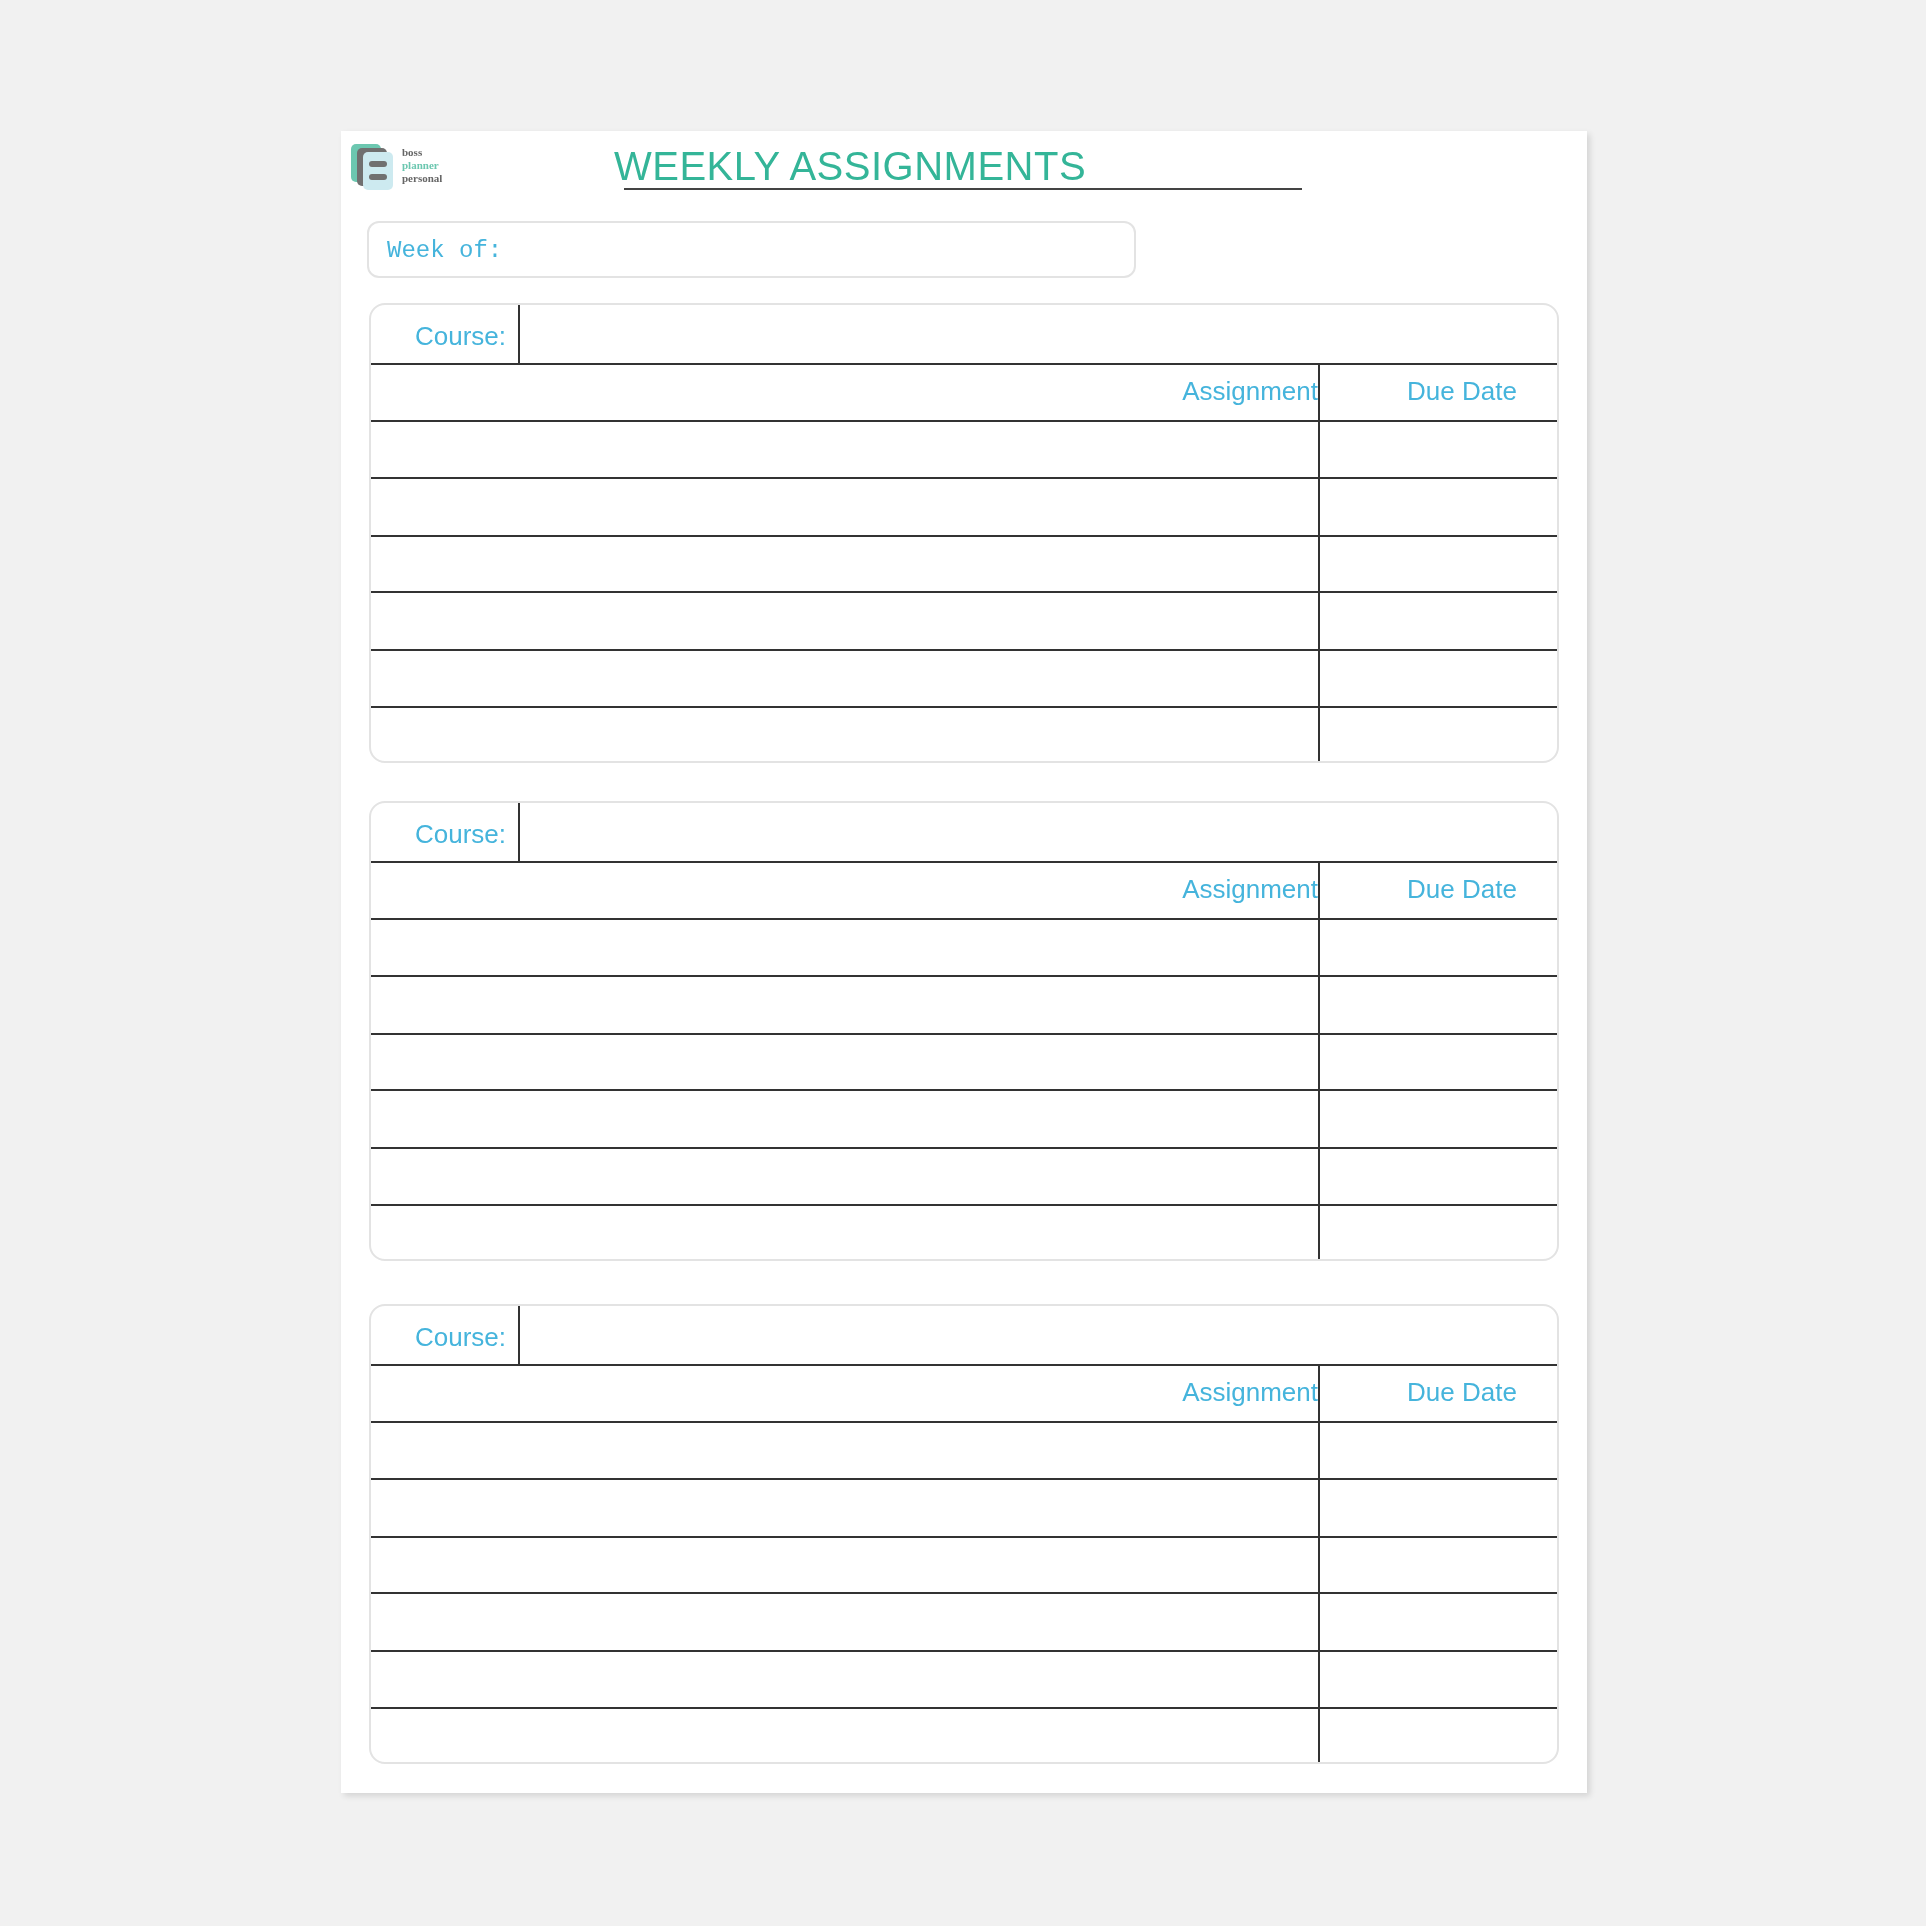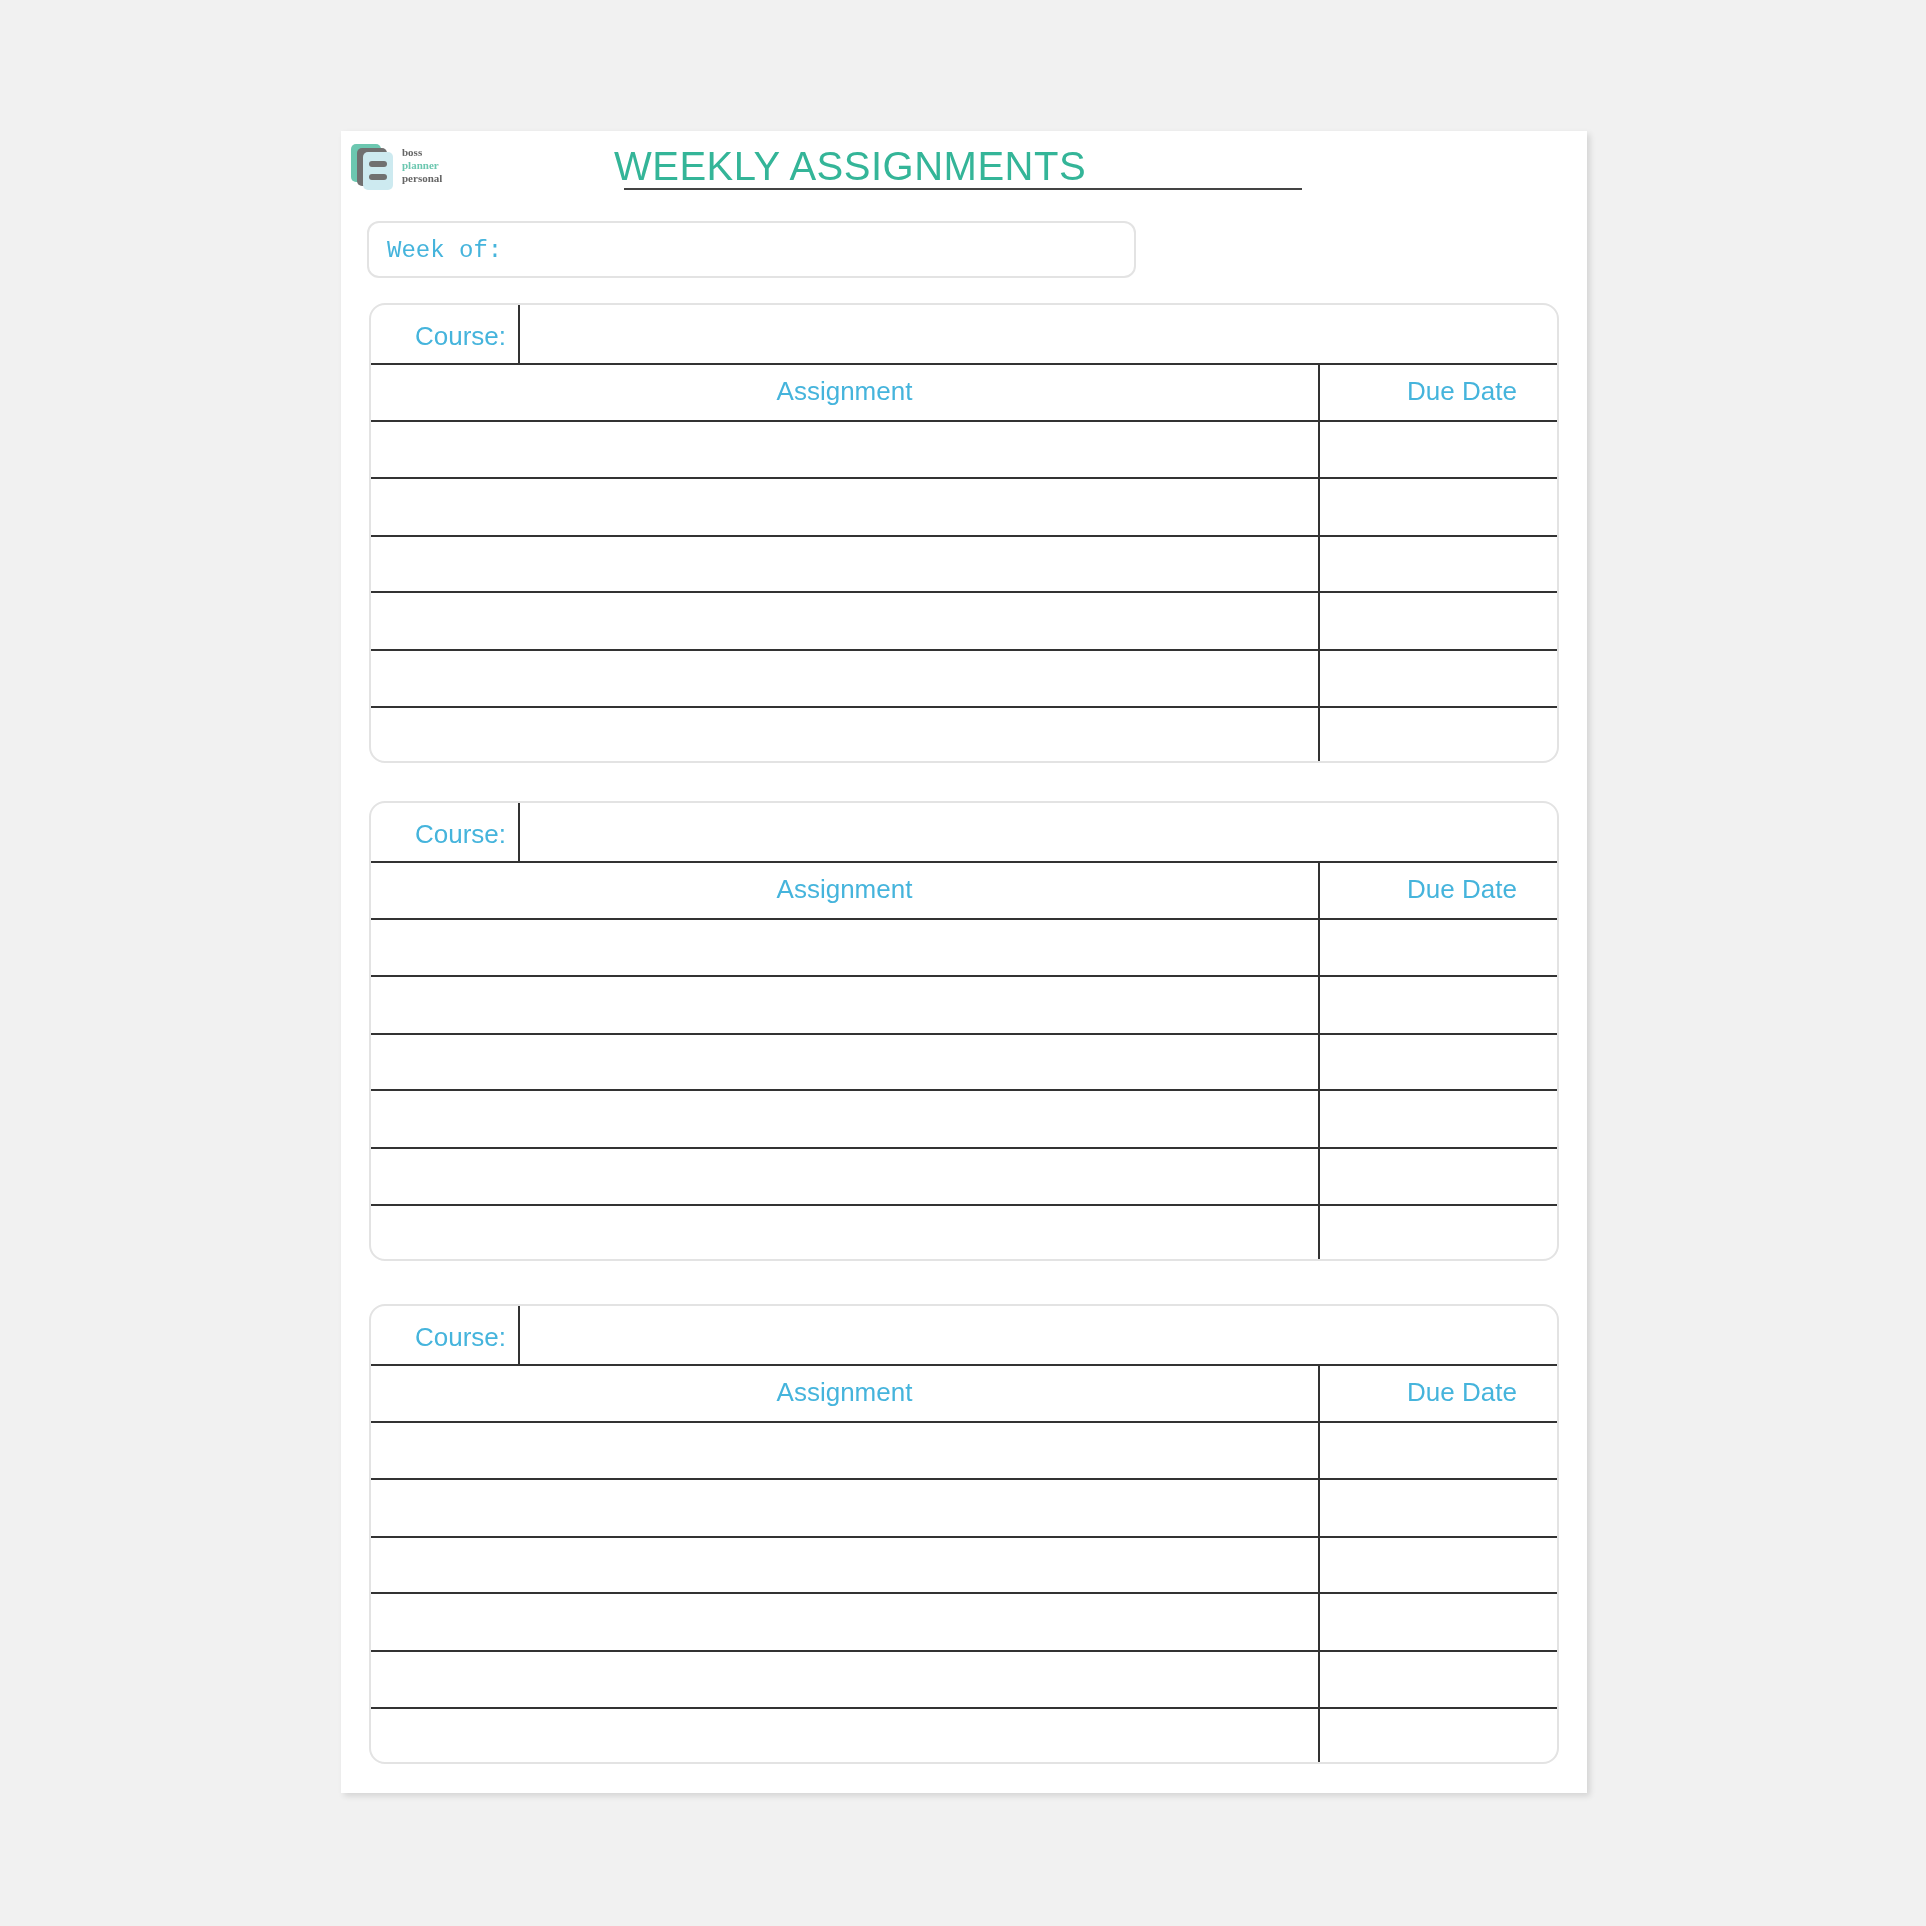--- a/index.html
+++ b/index.html
@@ -14,21 +14,21 @@
   .title { position:absolute; left:621px; top:141px; width:493px; text-align:left; font-family:Liberation Sans, sans-serif; font-size:40px; line-height:50px; color:#34b598; letter-spacing:0.5px; }
   .title-rule { position:absolute; left:624px; top:188px; width:678px; height:2px; background:#444; }
   .weekof { position:absolute; left:367px; top:221px; width:769px; height:57px; border:2px solid #e3e3e3; border-radius:12px; box-sizing:border-box; }
   .weekof-label { position:absolute; left:18px; top:14px; font-family:Liberation Mono, monospace; font-size:24px; color:#45b4dc; }
   .box { position:absolute; left:369px; width:1190px; height:460px; border:2px solid #e3e3e3; border-radius:16px; box-sizing:border-box; overflow:hidden; }
   .course-label { position:absolute; left:44px; top:16px; font-family:"Liberation Sans", sans-serif; font-size:26px; color:#45b4dc; }
   .course-div { position:absolute; left:147px; top:0; width:2px; height:60px; background:#333; }
   .hline { position:absolute; left:0; right:0; height:2px; background:#333; }
   .vcol { position:absolute; left:947px; top:60px; width:2px; bottom:0; background:#333; }
   .col-head { position:absolute; top:71px; font-family:"Liberation Sans", sans-serif; font-size:26px; color:#45b4dc; text-align:center; }
-  .col-assign { left:0; width:947px; }
+  .col-assign { left:0; width:947px;text-align:right; }
   .col-due { left:996px; width:190px; }
   .row { position:absolute; left:0; right:0; height:55px; }
   .row .c1 { position:absolute; left:0; width:947px; top:0; bottom:0; }
   .row .c2 { position:absolute; left:949px; right:0; top:0; bottom:0; }
 </style>
 </head>
 <body>
 
 <div class="page"></div>
 

